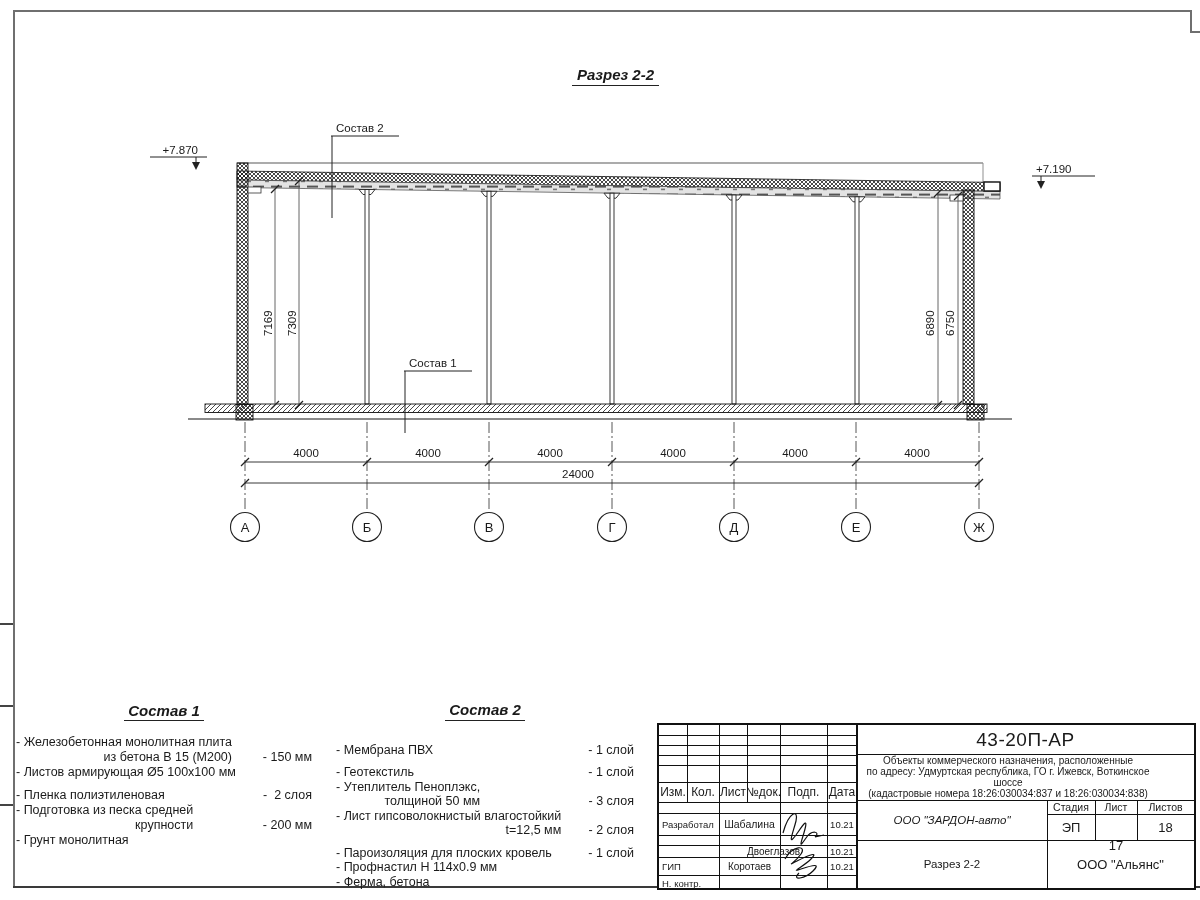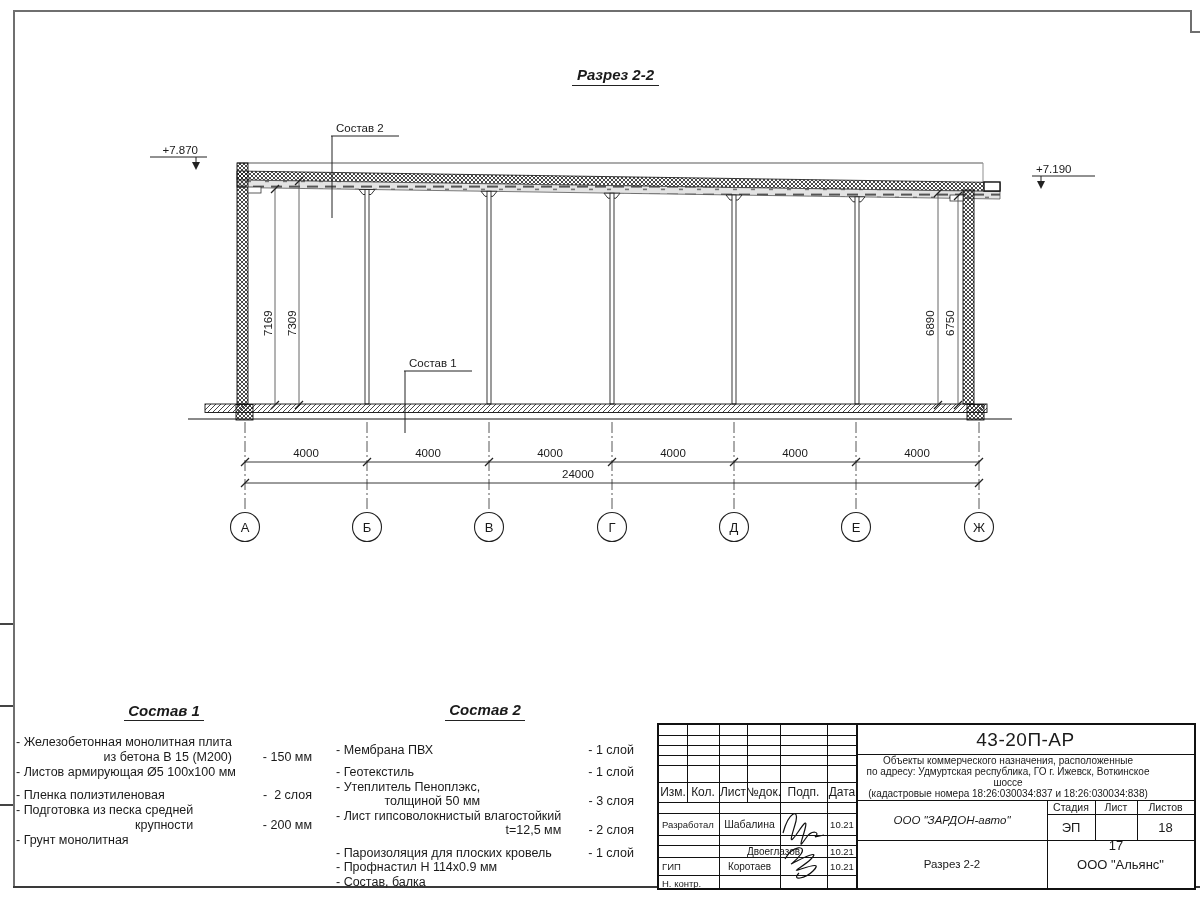--- a/index.html
+++ b/index.html
@@ -267,21 +267,21 @@
   </div>
   <div class="mat-row">
     <div class="mat-name">- Пароизоляция для плоских кровель</div>
     <div class="mat-val">- 1 слой</div>
   </div>
   <div class="mat-row">
     <div class="mat-name">- Профнастил Н 114х0.9 мм</div>
     <div class="mat-val"></div>
   </div>
   <div class="mat-row">
-    <div class="mat-name">- Состав, балка</div>
+    <div class="mat-name">- Ферма, бетона</div>
     <div class="mat-val"></div>
   </div>
 </div>
 
 <div class="tb">
 
   <div class="hl" style="left:0;top:10px;width:198px;"></div>
   <div class="hl" style="left:0;top:20px;width:198px;"></div>
   <div class="hl" style="left:0;top:30px;width:198px;"></div>
   <div class="hl" style="left:0;top:40px;width:198px;"></div>

